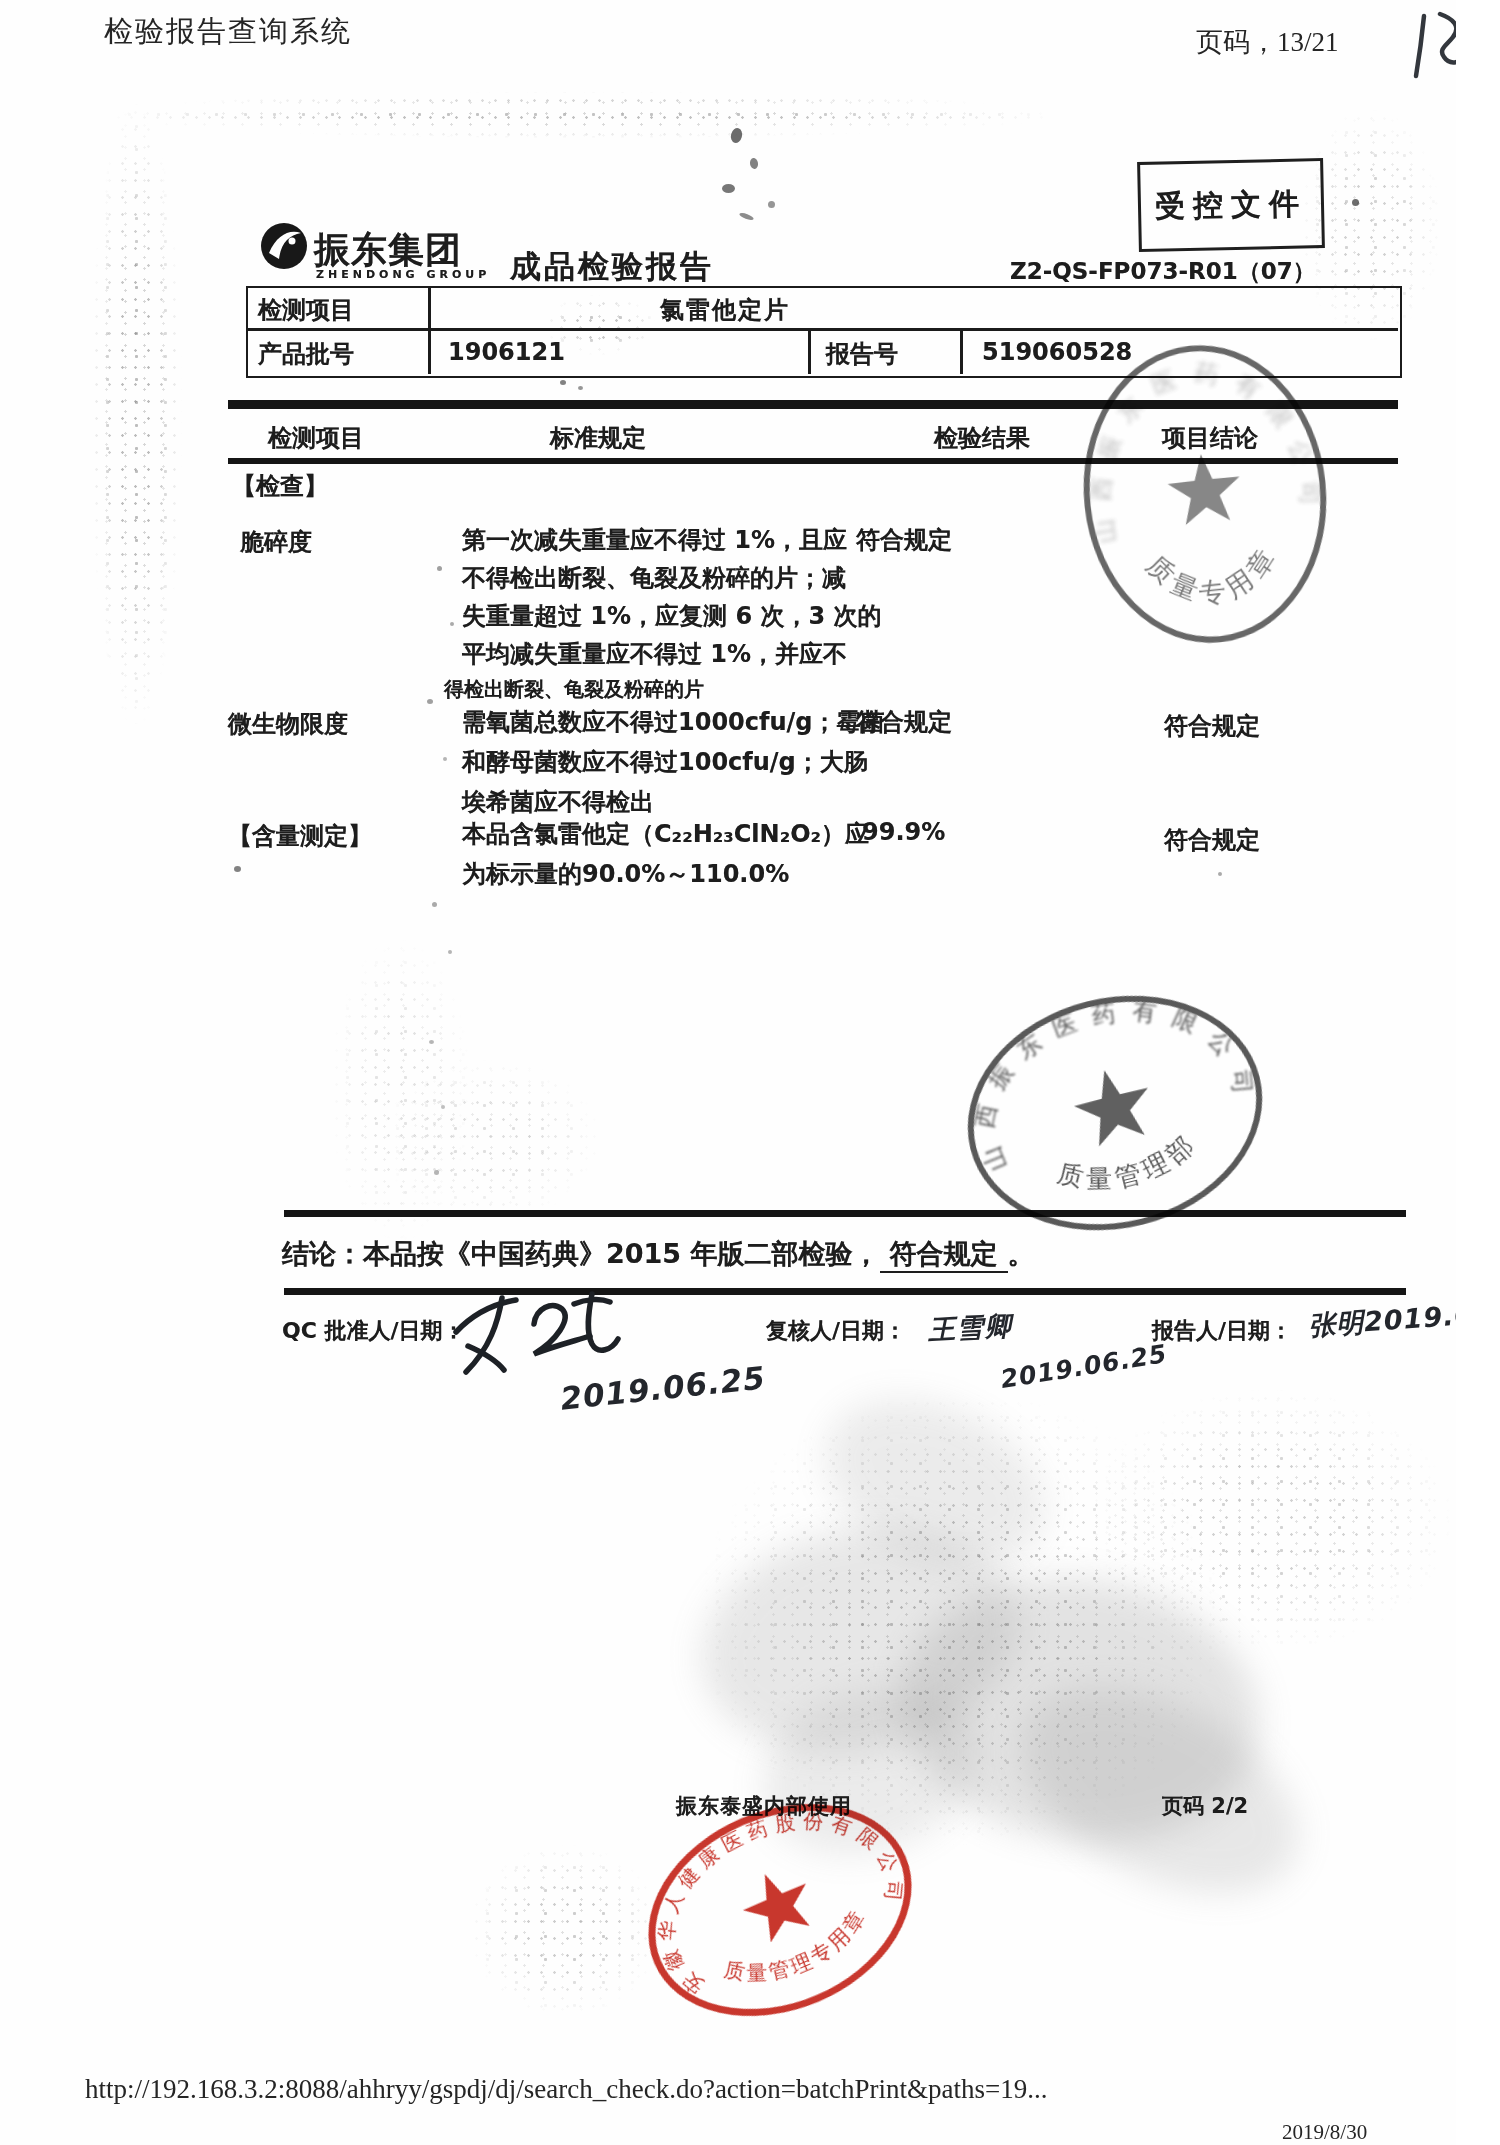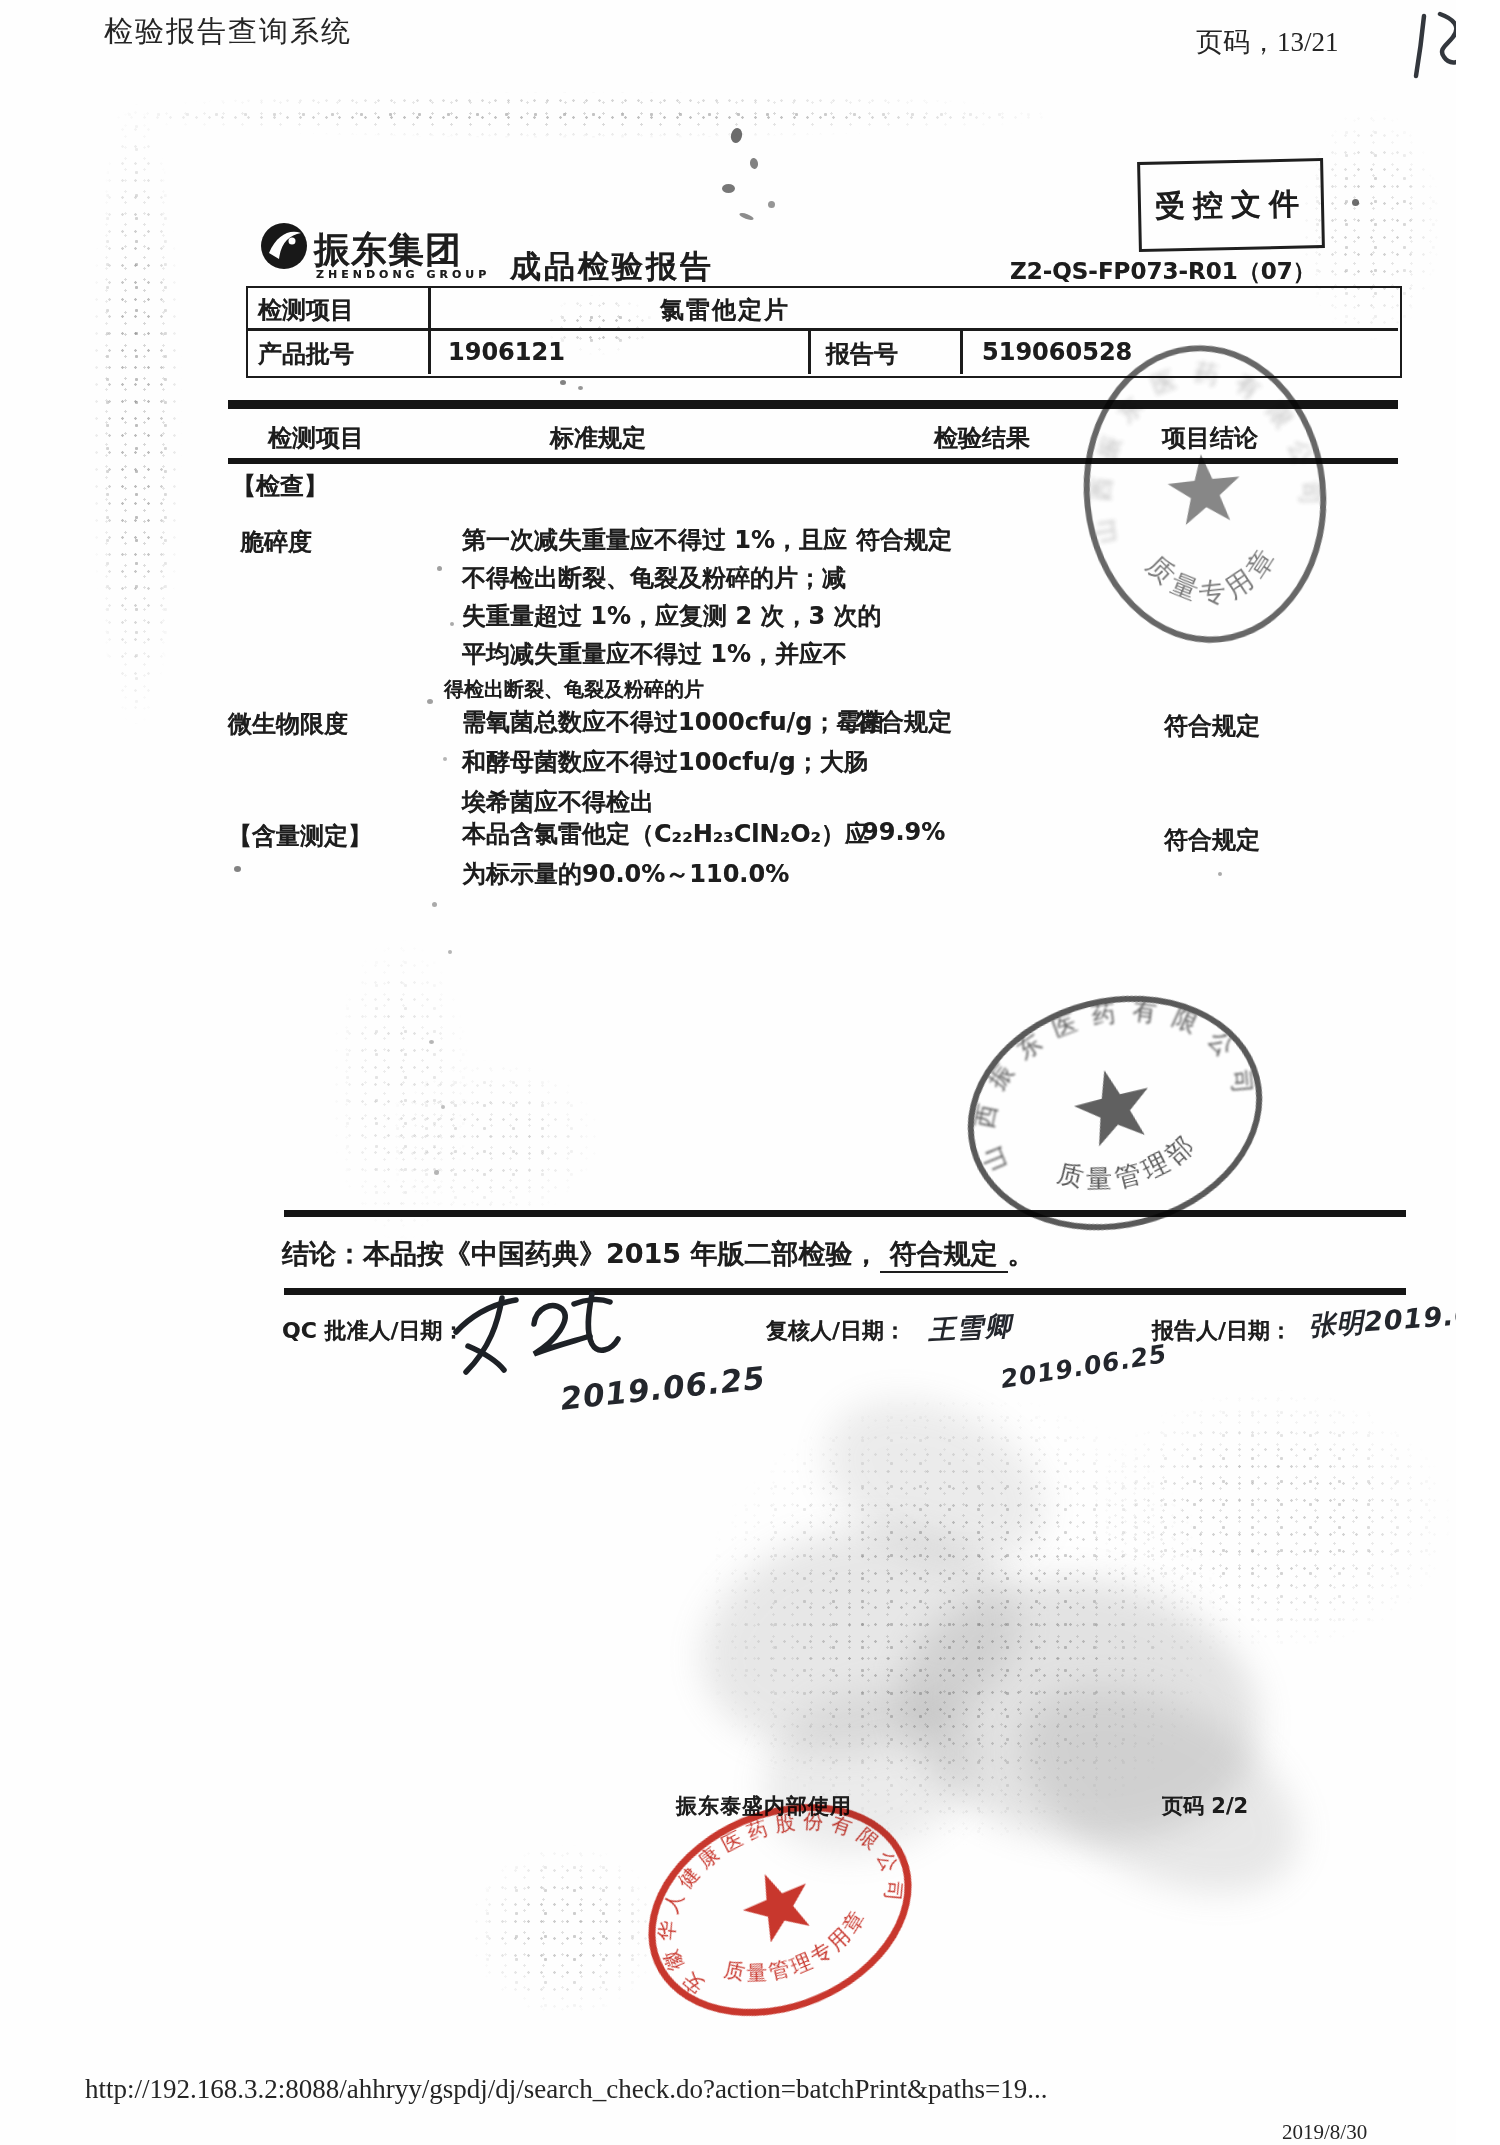--- a/index.html
+++ b/index.html
@@ -128,21 +128,21 @@
   <div class="t" style="left:550px;top:422px;font-size:24px;font-weight:800;">标准规定</div>
   <div class="t" style="left:934px;top:422px;font-size:24px;font-weight:800;">检验结果</div>
   <div class="t" style="left:1162px;top:422px;font-size:24px;font-weight:800;">项目结论</div>
   <div class="rule" style="left:228px;top:458px;width:1170px;height:6px;"></div>
 
   <div class="t" style="left:232px;top:470px;font-size:24px;font-weight:800;">【检查】</div>
 
   <div class="t" style="left:240px;top:526px;font-size:24px;font-weight:800;">脆碎度</div>
   <div class="t" style="left:462px;top:524px;font-size:24px;">第一次减失重量应不得过 1%，且应</div>
   <div class="t" style="left:462px;top:562px;font-size:24px;">不得检出断裂、龟裂及粉碎的片；减</div>
-  <div class="t" style="left:462px;top:600px;font-size:24px;">失重量超过 1%，应复测 2 次，3 次的</div>
+  <div class="t" style="left:462px;top:600px;font-size:24px;">失重量超过 1%，应复测 6 次，3 次的</div>
   <div class="t" style="left:462px;top:638px;font-size:24px;">平均减失重量应不得过 1%，并应不</div>
   <div class="t" style="left:444px;top:676px;font-size:20px;">得检出断裂、龟裂及粉碎的片</div>
   <div class="t" style="left:856px;top:524px;font-size:24px;font-weight:800;">符合规定</div>
 
   <div class="t" style="left:228px;top:708px;font-size:24px;font-weight:800;">微生物限度</div>
   <div class="t" style="left:462px;top:706px;font-size:24px;">需氧菌总数应不得过1000cfu/g；霉菌</div>
   <div class="t" style="left:462px;top:746px;font-size:24px;">和酵母菌数应不得过100cfu/g；大肠</div>
   <div class="t" style="left:462px;top:786px;font-size:24px;">埃希菌应不得检出</div>
   <div class="t" style="left:856px;top:706px;font-size:24px;font-weight:800;">符合规定</div>
   <div class="t" style="left:1164px;top:710px;font-size:24px;font-weight:800;">符合规定</div>

